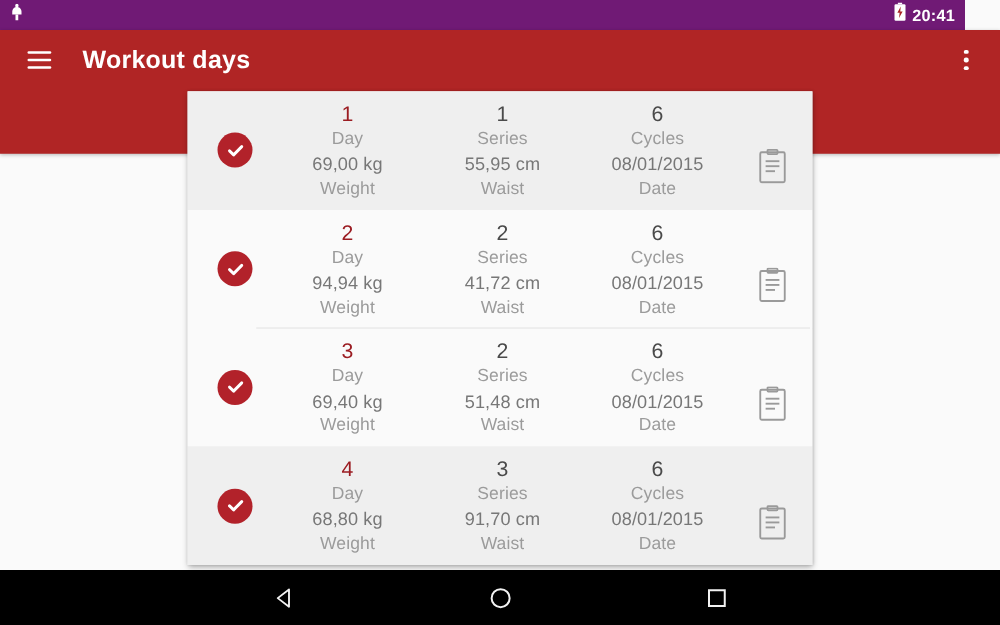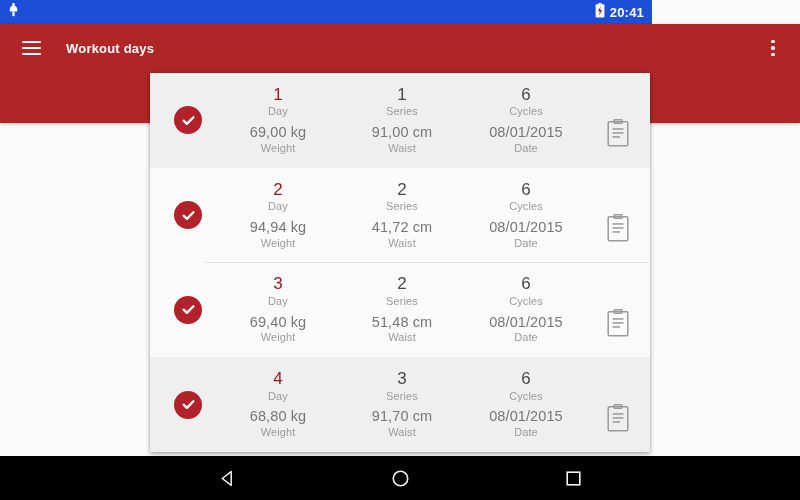--- a/index.html
+++ b/index.html
@@ -18,23 +18,23 @@
     position: relative;
     width: 800px;
     height: 500px;
     background: #fafafa;
   }
 
   
   #status-bar {
     position: absolute;
     top: 0; left: 0;
-    width: 652px;
+    width: 772px;
     height: 24px;
-    background: #1d4ed8;
+    background: #701a75;
     display: flex;
     align-items: center;
     justify-content: space-between;
     padding: 0 8px;
     box-sizing: border-box;
   }
   .status-left {
     display: flex;
     align-items: center;
     gap: 6px;
@@ -82,21 +82,21 @@
   }
   #hamburger-button span {
     display: block;
     width: 19px;
     height: 2px;
     background: #ffffff;
     border-radius: 1px;
   }
   #app-title {
     color: #ffffff;
-    font-size: 13px;
+    font-size: 20px;
     font-weight: bold;
     margin-left: 18px;
     letter-spacing: 0.2px;
     white-space: nowrap;
   }
   #overflow-button {
     position: absolute;
     right: 10px;
     top: 50%;
     transform: translateY(-50%);
@@ -192,21 +192,21 @@
     letter-spacing: 0.1px;
   }
   .metric-value.accent {
     color: #9b1c22;
   }
   .metric-value.small {
     font-size: 14.5px;
     color: #777777;
   }
   .metric-label {
-    font-size: 11px;
+    font-size: 14px;
     color: #9b9b9b;
     margin-top: 2px;
     letter-spacing: 0.1px;
   }
   .metric-line.line-two {
     margin-top: 6px;
   }
 
   .note-cell {
     flex: 0 0 52px;
@@ -310,21 +310,21 @@
             <span class="metric-value">6</span>
             <span class="metric-label">Cycles</span>
           </div>
         </div>
         <div class="metric-line line-two">
           <div class="metric-col">
             <span class="metric-value small">69,00 kg</span>
             <span class="metric-label">Weight</span>
           </div>
           <div class="metric-col">
-            <span class="metric-value small">91,00 cm</span>
+            <span class="metric-value small">55,95 cm</span>
             <span class="metric-label">Waist</span>
           </div>
           <div class="metric-col">
             <span class="metric-value small">08/01/2015</span>
             <span class="metric-label">Date</span>
           </div>
         </div>
       </div>
       <div class="note-cell">
         <svg width="24" height="28" viewBox="0 0 24 28">

